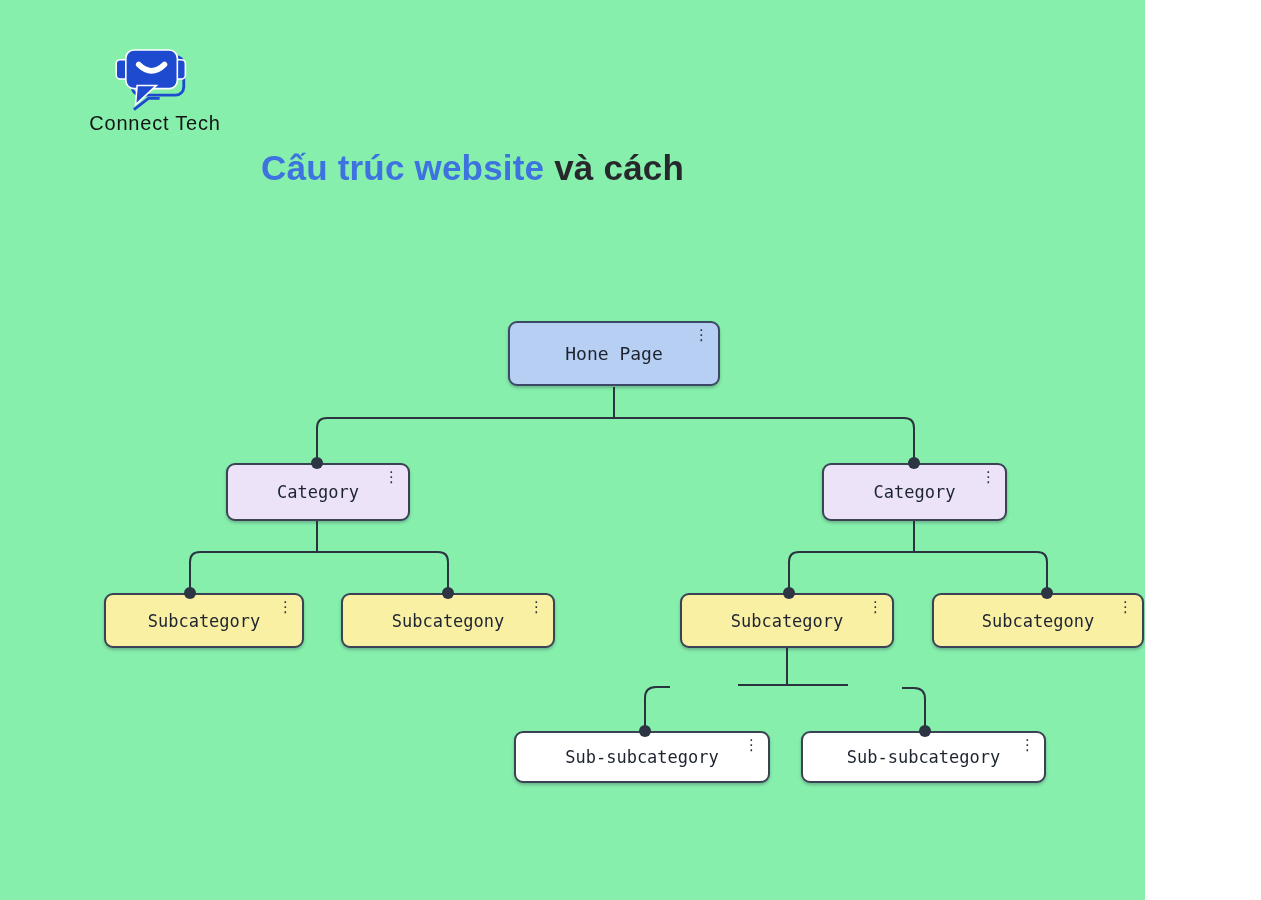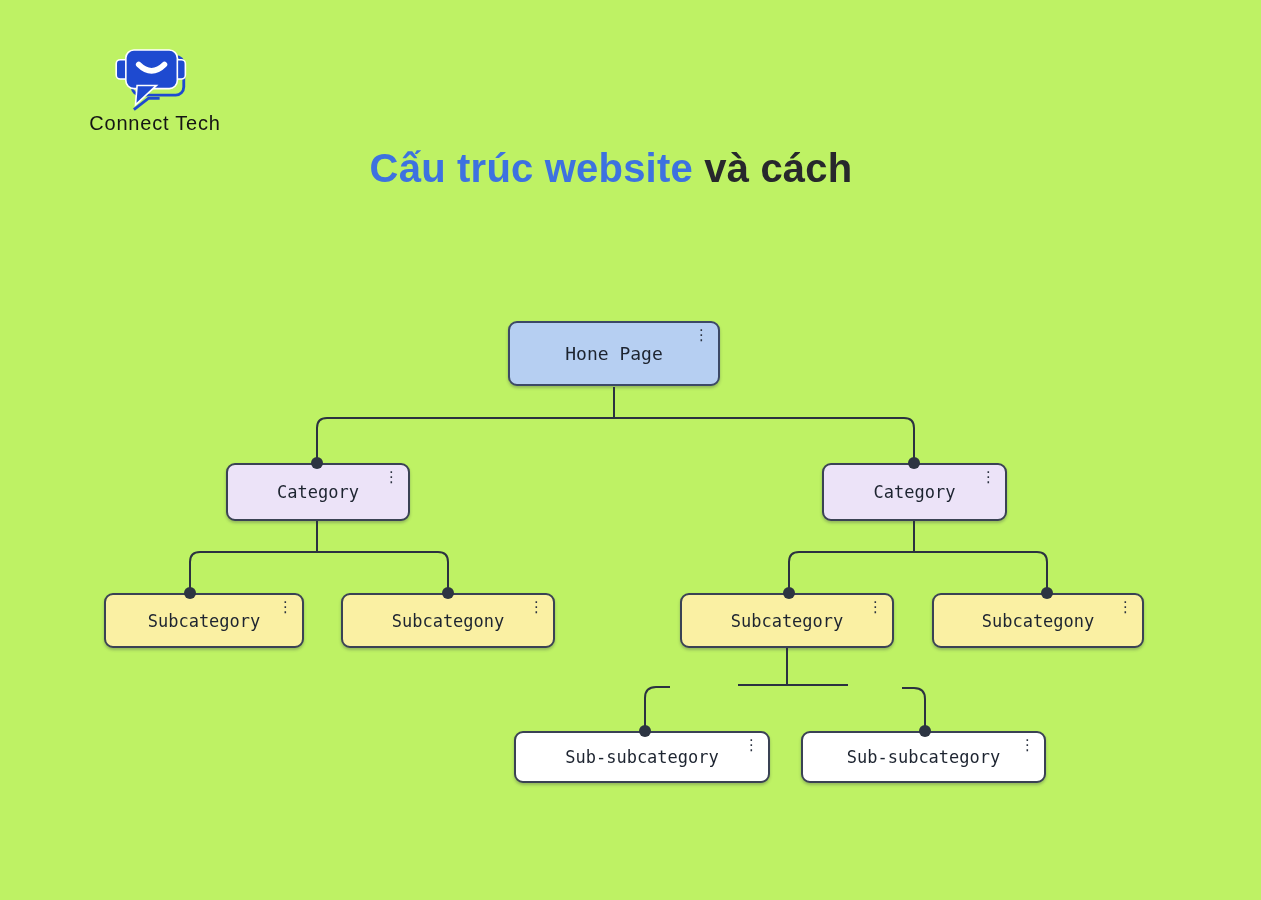--- a/index.html
+++ b/index.html
@@ -1,31 +1,31 @@
 <!DOCTYPE html>
 <html><head>
 <meta charset="utf-8">
 <style>
   html,body{margin:0;padding:0;background:#ffffff;}
   .canvas{
-    position:relative;width:1261px;height:900px;background:#bef264;overflow:hidden;
+    position:relative;width:1145px;height:900px;background:#86efac;overflow:hidden;
     font-family:"Liberation Sans",sans-serif;
   }
 
   
   .logo-icon{position:absolute;left:108px;top:42px;width:92px;height:74px;}
   .brand{
     position:absolute;left:70px;top:112px;width:170px;text-align:center;
     font-size:20px;font-weight:500;letter-spacing:0.8px;color:#141414;
   }
 
   
   .title{
     position:absolute;left:261px;top:143px;width:700px;margin:0;
-    text-align:center;font-size:40px;line-height:50px;font-weight:700;
+    font-size:35px;line-height:50px;font-weight:700;
     color:#27282c;letter-spacing:0.2px;
   }
   .title .hl{color:#3d72e0;}
   .title .line2{display:block;}
 
   
   .connectors{position:absolute;left:0;top:0;width:1261px;height:900px;pointer-events:none;z-index:5;}
   .node{
     position:absolute;z-index:2;box-sizing:border-box;
     border:2px solid #3a4254;border-radius:9px;

